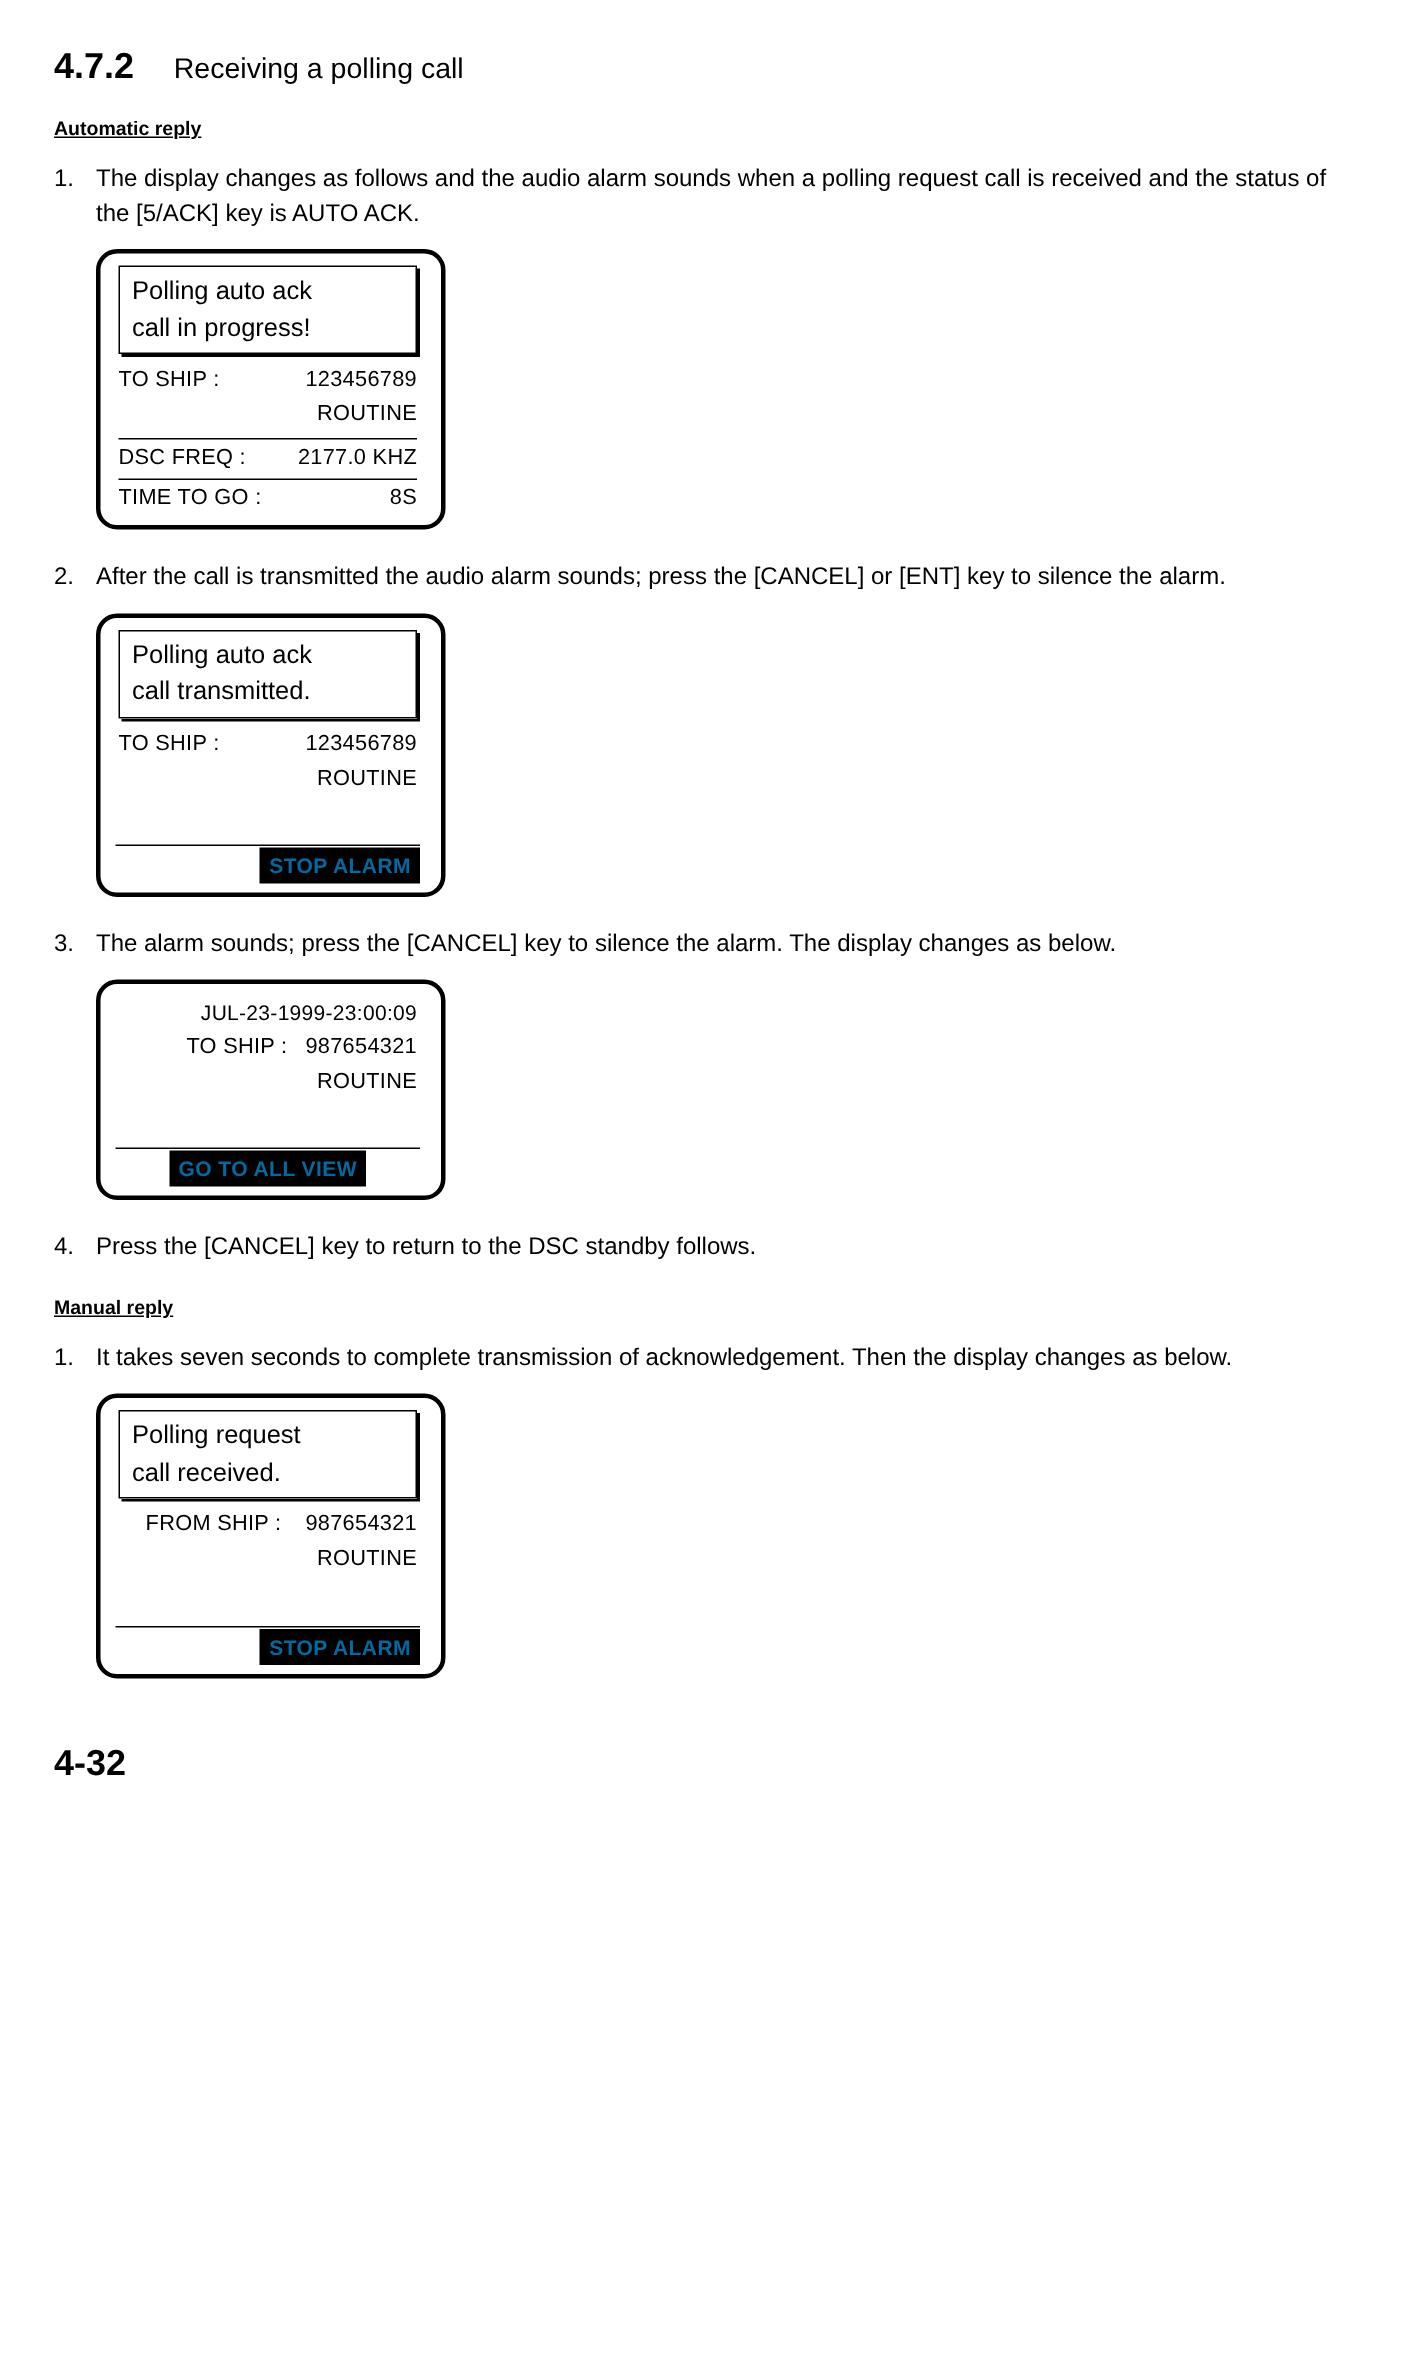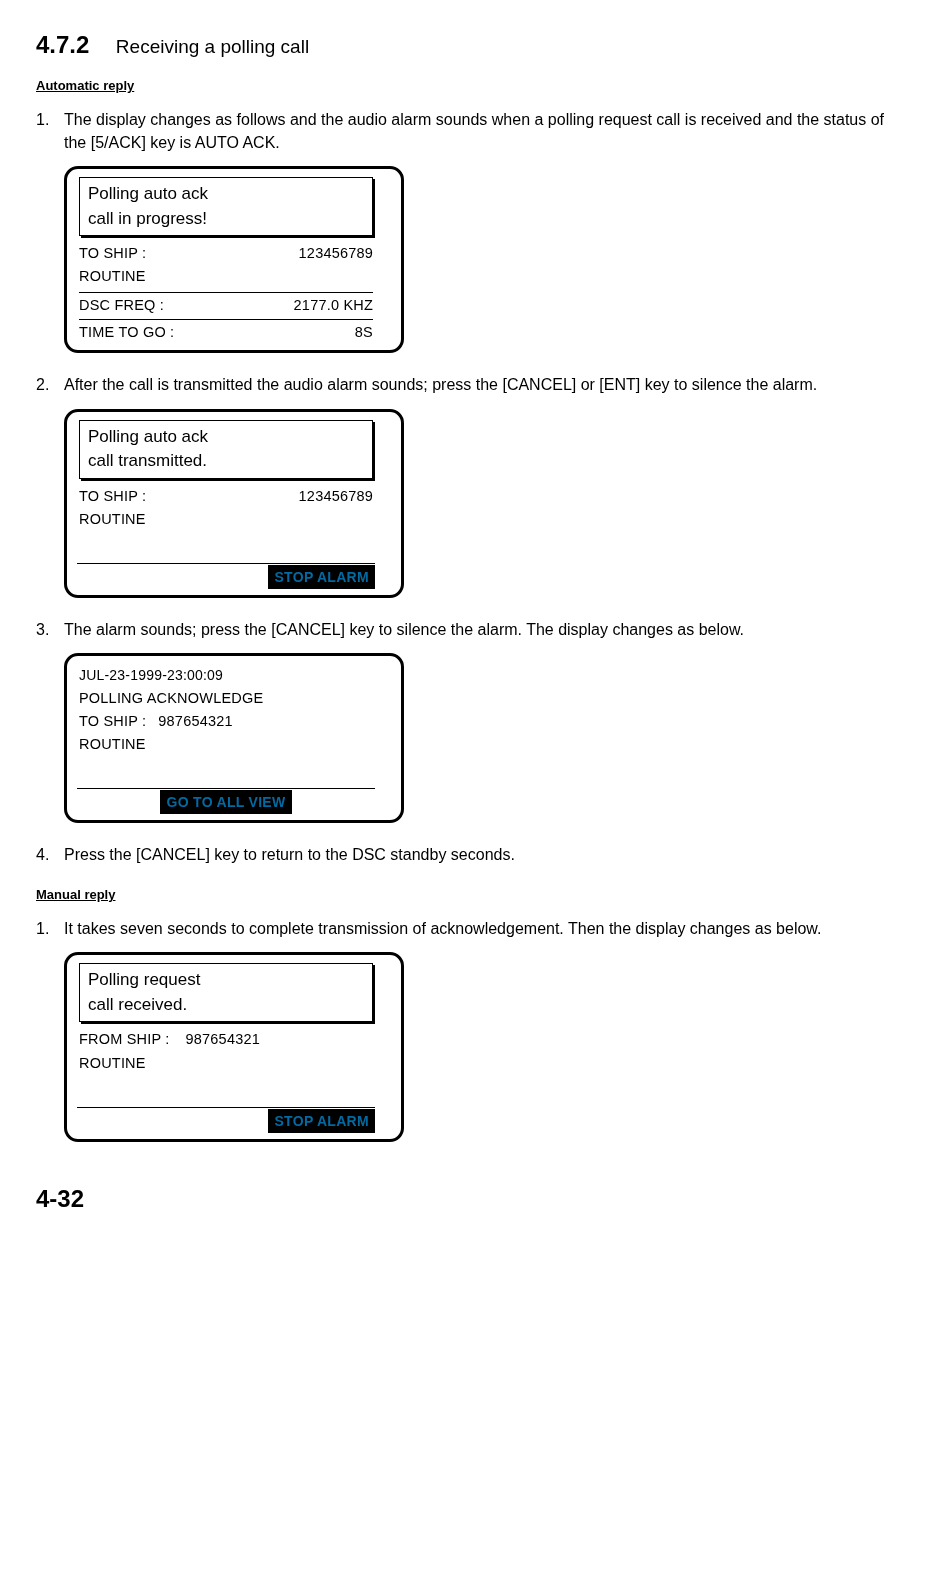--- a/index.html
+++ b/index.html
@@ -41,45 +41,45 @@
   ol.steps > li .num {
     flex: 0 0 auto;
     width: 28px;
   }
   ol.steps > li .body {
     flex: 1 1 auto;
   }
   .device {
     border: 3px solid #000;
     border-radius: 14px;
-    width: 340px;
+    width: 233px;
     margin: 10px 0 20px 28px;
     box-sizing: border-box;
-    padding: 8px 16px 6px 0;
+    padding: 8px 4px 6px 0;
     font-family: Arial, Helvetica, sans-serif;
   }
   .device-inner {
     padding: 0 12px;
   }
   .msgbox {
     border: 1.6px solid #000;
     margin: 0 0 6px 0;
     padding: 4px 8px 4px 8px;
     position: relative;
     box-shadow: 2px 2px 0 #000;
     font-size: 17px;
   }
   .row {
     display: flex;
     justify-content: space-between;
     font-size: 14.5px;
     padding: 1px 0;
     letter-spacing: 0.2px;
   }
-  .row.single { justify-content: flex-start; }
+  .row.single { justify-content: flex-end; }
   .divider {
     border-top: 1px solid #000;
     margin: 2px 0 1px 0;
   }
   .footer-btn-row {
     border-top: 1px solid #000;
     margin: 6px 10px 0 10px;
     display: flex;
     justify-content: flex-end;
   }
@@ -188,40 +188,37 @@
     <span class="body">The alarm sounds; press the [CANCEL] key to silence the alarm. The display changes as below.</span>
   </li>
 </ol>
 
 <div class="device">
   <div class="device-inner">
     <div class="row single small">
       <span>JUL-23-1999-23:00:09</span>
     </div>
     <div class="row single">
-      <span>POLLING  ACKNOWLEDGE</span>
-    </div>
-    <div class="row single">
       <span>TO SHIP :</span>
       <span style="margin-left:12px">987654321</span>
     </div>
     <div class="row single">
       <span>ROUTINE</span>
     </div>
     <div class="spacer-md"></div>
   </div>
   <div class="footer-btn-row center">
     <span class="footer-btn">GO TO ALL VIEW</span>
   </div>
 </div>
 
 <ol class="steps">
   <li>
     <span class="num">4.</span>
-    <span class="body">Press the [CANCEL] key to return to the DSC standby seconds.</span>
+    <span class="body">Press the [CANCEL] key to return to the DSC standby follows.</span>
   </li>
 </ol>
 
 <div class="subhead" style="margin-top:20px">Manual reply</div>
 
 <ol class="steps">
   <li>
     <span class="num">1.</span>
     <span class="body">It takes seven seconds to complete transmission of acknowledgement. Then the display changes as below.</span>
   </li>

